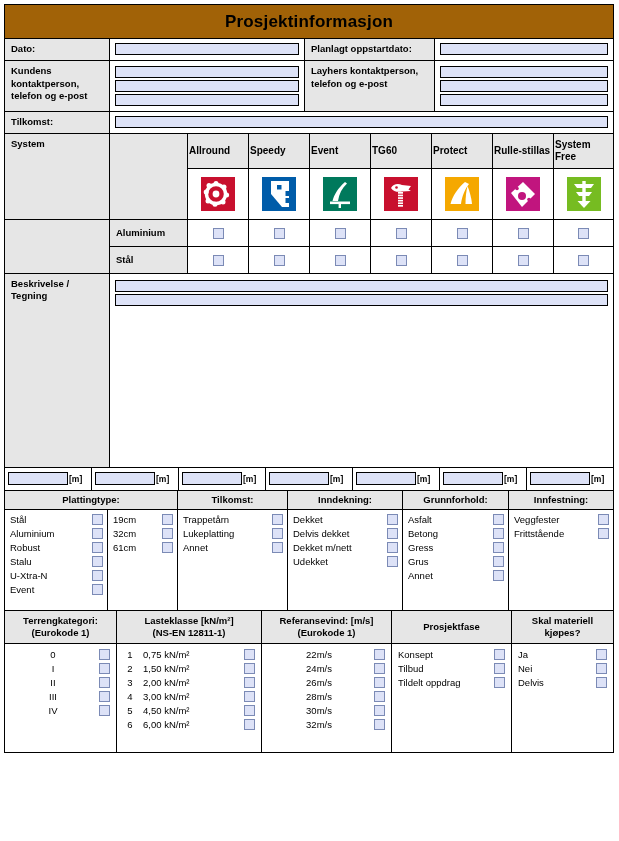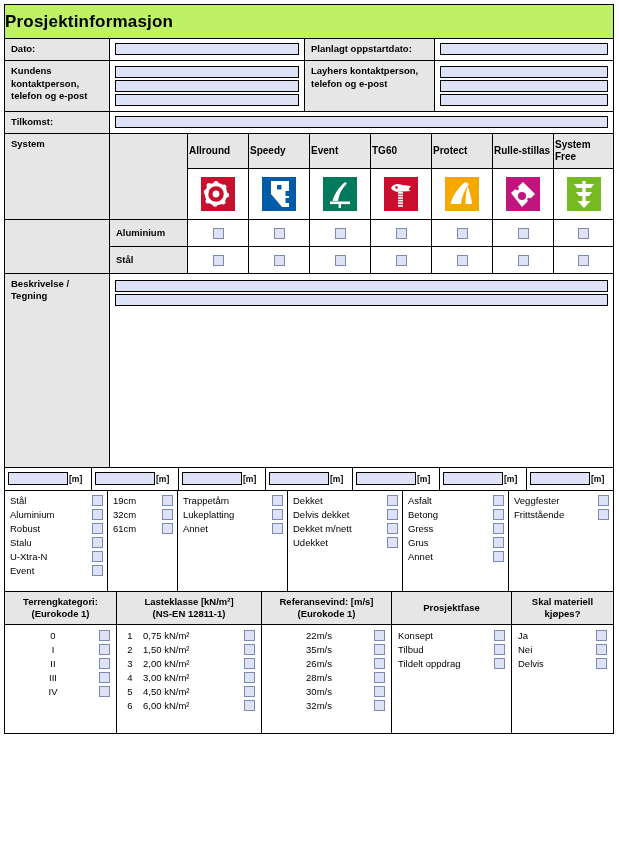--- a/index.html
+++ b/index.html
@@ -23,21 +23,22 @@
   td, th{
     border:1px solid #000;
     padding:0;
     vertical-align:middle;
     font-size:9.5px;
     font-weight:bold;
     background:#ffffff;
   }
   .hdr{background:#e6e6e6;}
   .title-cell{
-    background:#bef264;
+    background:#a16207;
+    text-align:center;
     font-size:17px;
     font-weight:bold;
     height:33px;
     letter-spacing:.2px;
   }
   .lbl{
     background:#e6e6e6;
     padding:4px 6px;
     font-size:9.5px;
     font-weight:bold;
@@ -375,20 +376,27 @@
   <table class="frame" style="margin-top:-1px">
     <colgroup>
       <col style="width:103px">
         <col style="width:70px">
       <col style="width:110px">
         <col style="width:115px">
       <col style="width:106px">
         <col style="width:105px">
     </colgroup>
     <tbody>
+        <tr>
+      <td class="sechdr" colspan="2">Plattingtype:</td>
+      <td class="sechdr">Tilkomst:</td>
+      <td class="sechdr">Inndekning:</td>
+      <td class="sechdr">Grunnforhold:</td>
+      <td class="sechdr">Innfestning:</td>
+    </tr>
     <tr>
       <td class="optcell">
         <ul class="opts">
           <li>
                 <span class="t">Stål</span>
                 <span class="cb"></span>
               </li>
           <li>
                 <span class="t">Aluminium</span>
                 <span class="cb"></span>
@@ -590,21 +598,21 @@
               </li>
         </ul>
       </td>
       <td class="botcell">
         <ul class="opts center">
           <li>
                 <span class="t">22m/s</span>
                 <span class="cb"></span>
               </li>
           <li>
-                <span class="t">35m/s</span>
+                <span class="t">24m/s</span>
                 <span class="cb"></span>
               </li>
           <li>
                 <span class="t">26m/s</span>
                 <span class="cb"></span>
               </li>
           <li>
                 <span class="t">28m/s</span>
                 <span class="cb"></span>
               </li>

